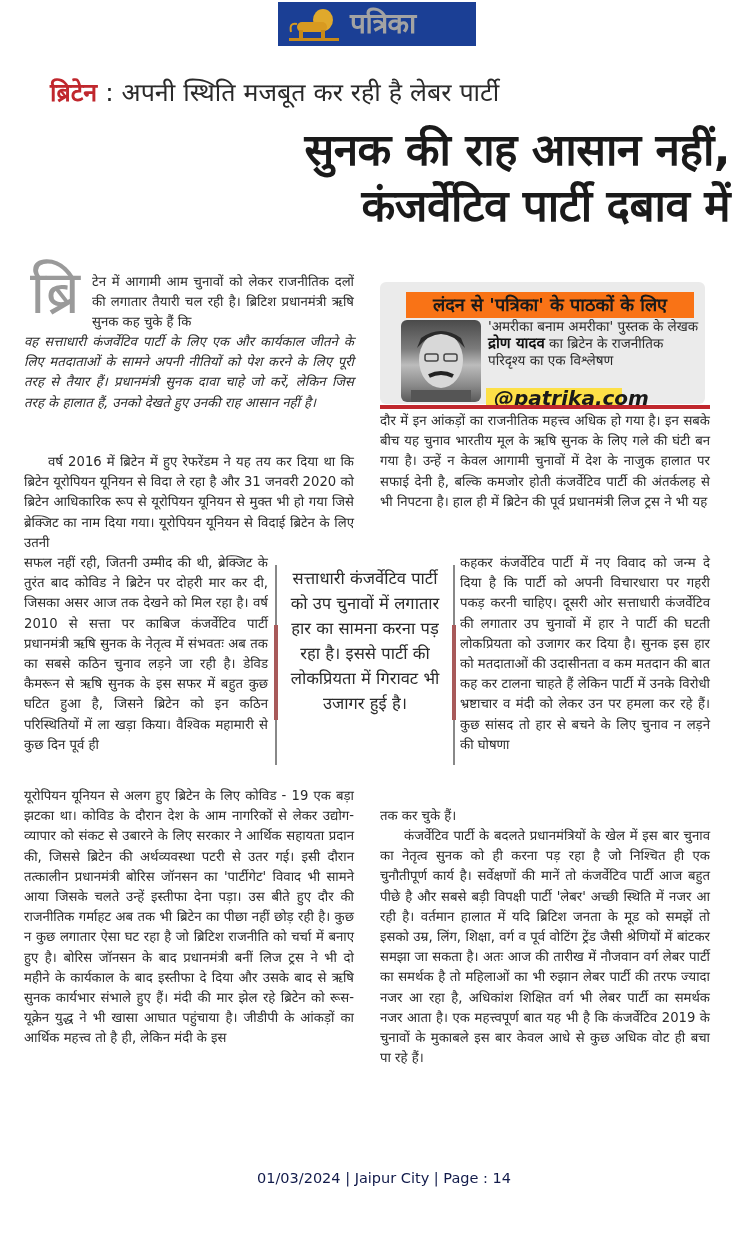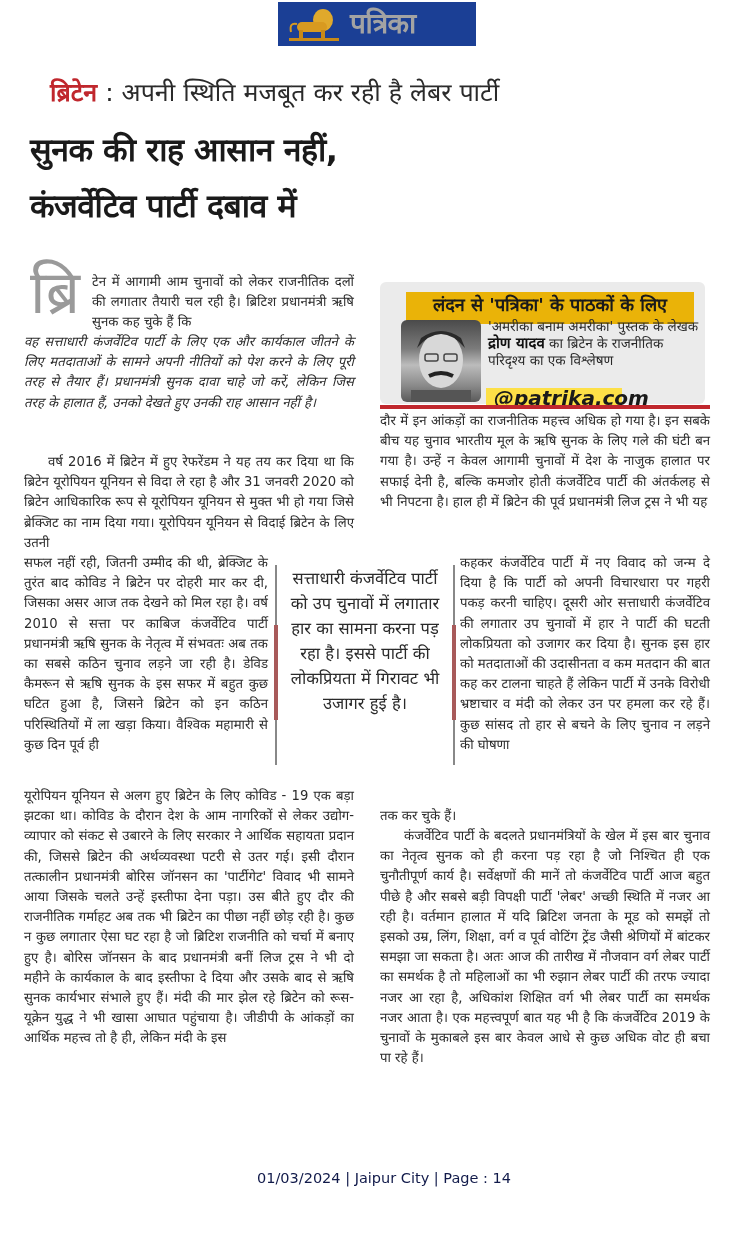--- a/index.html
+++ b/index.html
@@ -3,28 +3,28 @@
 <meta charset="utf-8">
 <style>
   html, body { margin:0; padding:0; background:#ffffff; }
   body { width:756px; height:1240px; position:relative; overflow:hidden; font-family:"DejaVu Sans", sans-serif; color:#2a2a2a; }
   .abs { position:absolute; }
   .masthead { left:278px; top:2px; width:198px; height:44px; background:#1b3f95; display:flex; align-items:center; }
   .lion { width:70px; height:44px; display:flex; align-items:center; justify-content:center; }
   .brand { color:#a3a3a3; font-size:28px; font-weight:bold; line-height:44px; margin-left:2px; letter-spacing:-0.5px; }
   .kicker { left:50px; top:76px; width:660px; font-size:25px; line-height:34px; white-space:nowrap; }
   .kicker .tag { color:#c0272d; font-weight:bold; }
-  .headline { left:30px; top:122px; width:700px; text-align:left; font-size:32px; font-weight:bold; line-height:56px; color:#1a1a1a; letter-spacing:-0.5px; }
+  .headline { left:30px; top:122px; width:700px; text-align:right; font-size:44px; font-weight:bold; line-height:56px; color:#1a1a1a; letter-spacing:-0.5px; }
   .body-text { font-size:13.2px; line-height:20.2px; text-align:justify; color:#2b2b2b; }
   .col1 { left:24px; width:330px; }
   .col2 { left:380px; width:330px; }
   .dropcap { left:22px; top:262px; width:66px; height:66px; font-size:60px; line-height:62px; color:#9a9a9a; font-family:Liberation Serif, serif; text-align:center; }
   .p1 { left:92px; top:272px; width:262px; }
   .box { left:380px; top:282px; width:325px; height:122px; background:#ebebeb; border-radius:6px; }
-  .box-title { left:406px; top:292px; width:288px; height:32px; background:#eab308; text-align:center; font-size:18px; font-weight:bold; line-height:26px; color:#1a1a1a; }
+  .box-title { left:406px; top:292px; width:288px; height:26px; background:#f97316; text-align:center; font-size:18px; font-weight:bold; line-height:26px; color:#1a1a1a; }
   .photo { left:401px; top:320px; width:80px; height:82px; background:linear-gradient(180deg,#4a4a4a 0%,#7b7b7b 35%,#bcbcbc 55%,#8a8a8a 80%,#5a5a5a 100%); border-radius:6px; overflow:hidden; }
   .box-desc { left:488px; top:318px; width:215px; font-size:13.5px; line-height:17px; color:#2a2a2a; }
   .box-desc b { font-weight:bold; font-size:15px; color:#111;margin-top:48px; }
   .handle { left:486px; top:388px; width:128px; height:20px; background:#fde047; font-size:20px; font-weight:bold; line-height:20px; padding-left:8px; color:#1a1a1a;font-style:italic; }
   .redline { left:380px; top:405px; width:330px; height:4px; background:#c0272d; }
   .pull-left-line { left:275px; top:565px; width:2px; height:200px; background:#888; }
   .pull-left-accent { left:274px; top:625px; width:4px; height:95px; background:#a85a5a; }
   .pull-right-line { left:453px; top:565px; width:2px; height:200px; background:#888; }
   .pull-right-accent { left:452px; top:625px; width:4px; height:95px; background:#a85a5a; }
   .pullquote { left:282px; top:566px; width:166px; font-size:16.5px; line-height:25px; text-align:center; color:#2a2a2a; }

